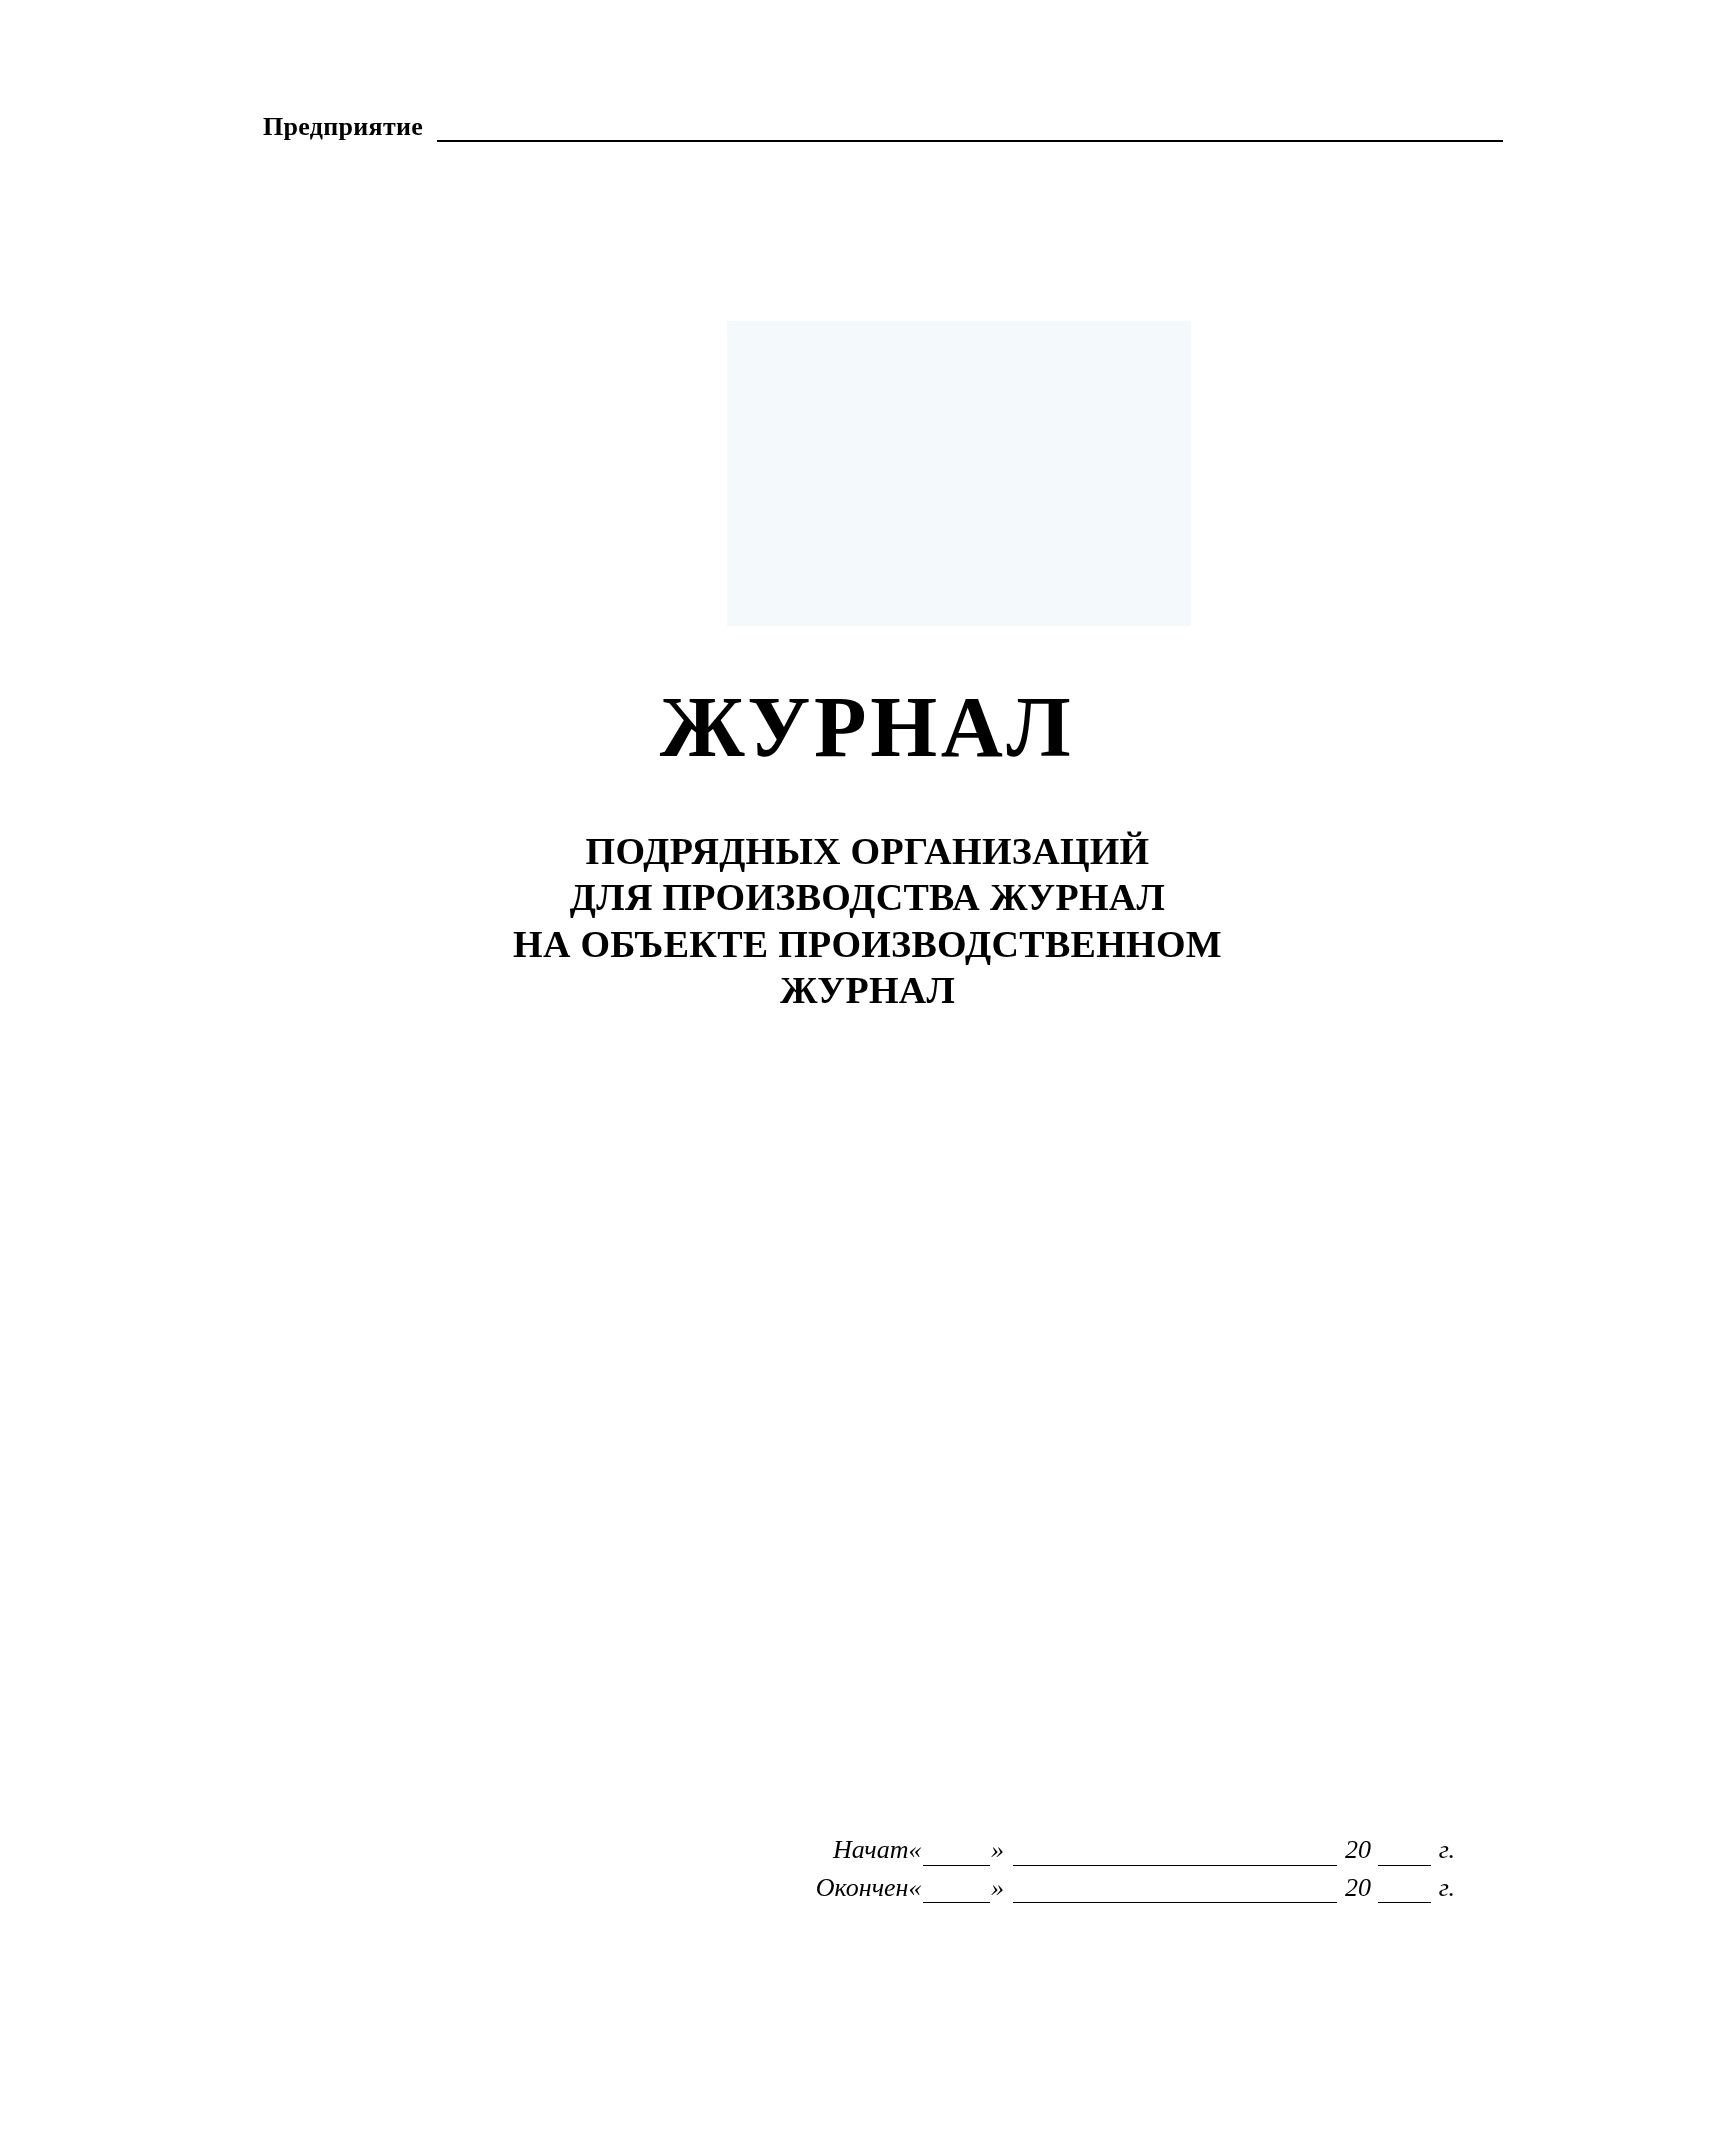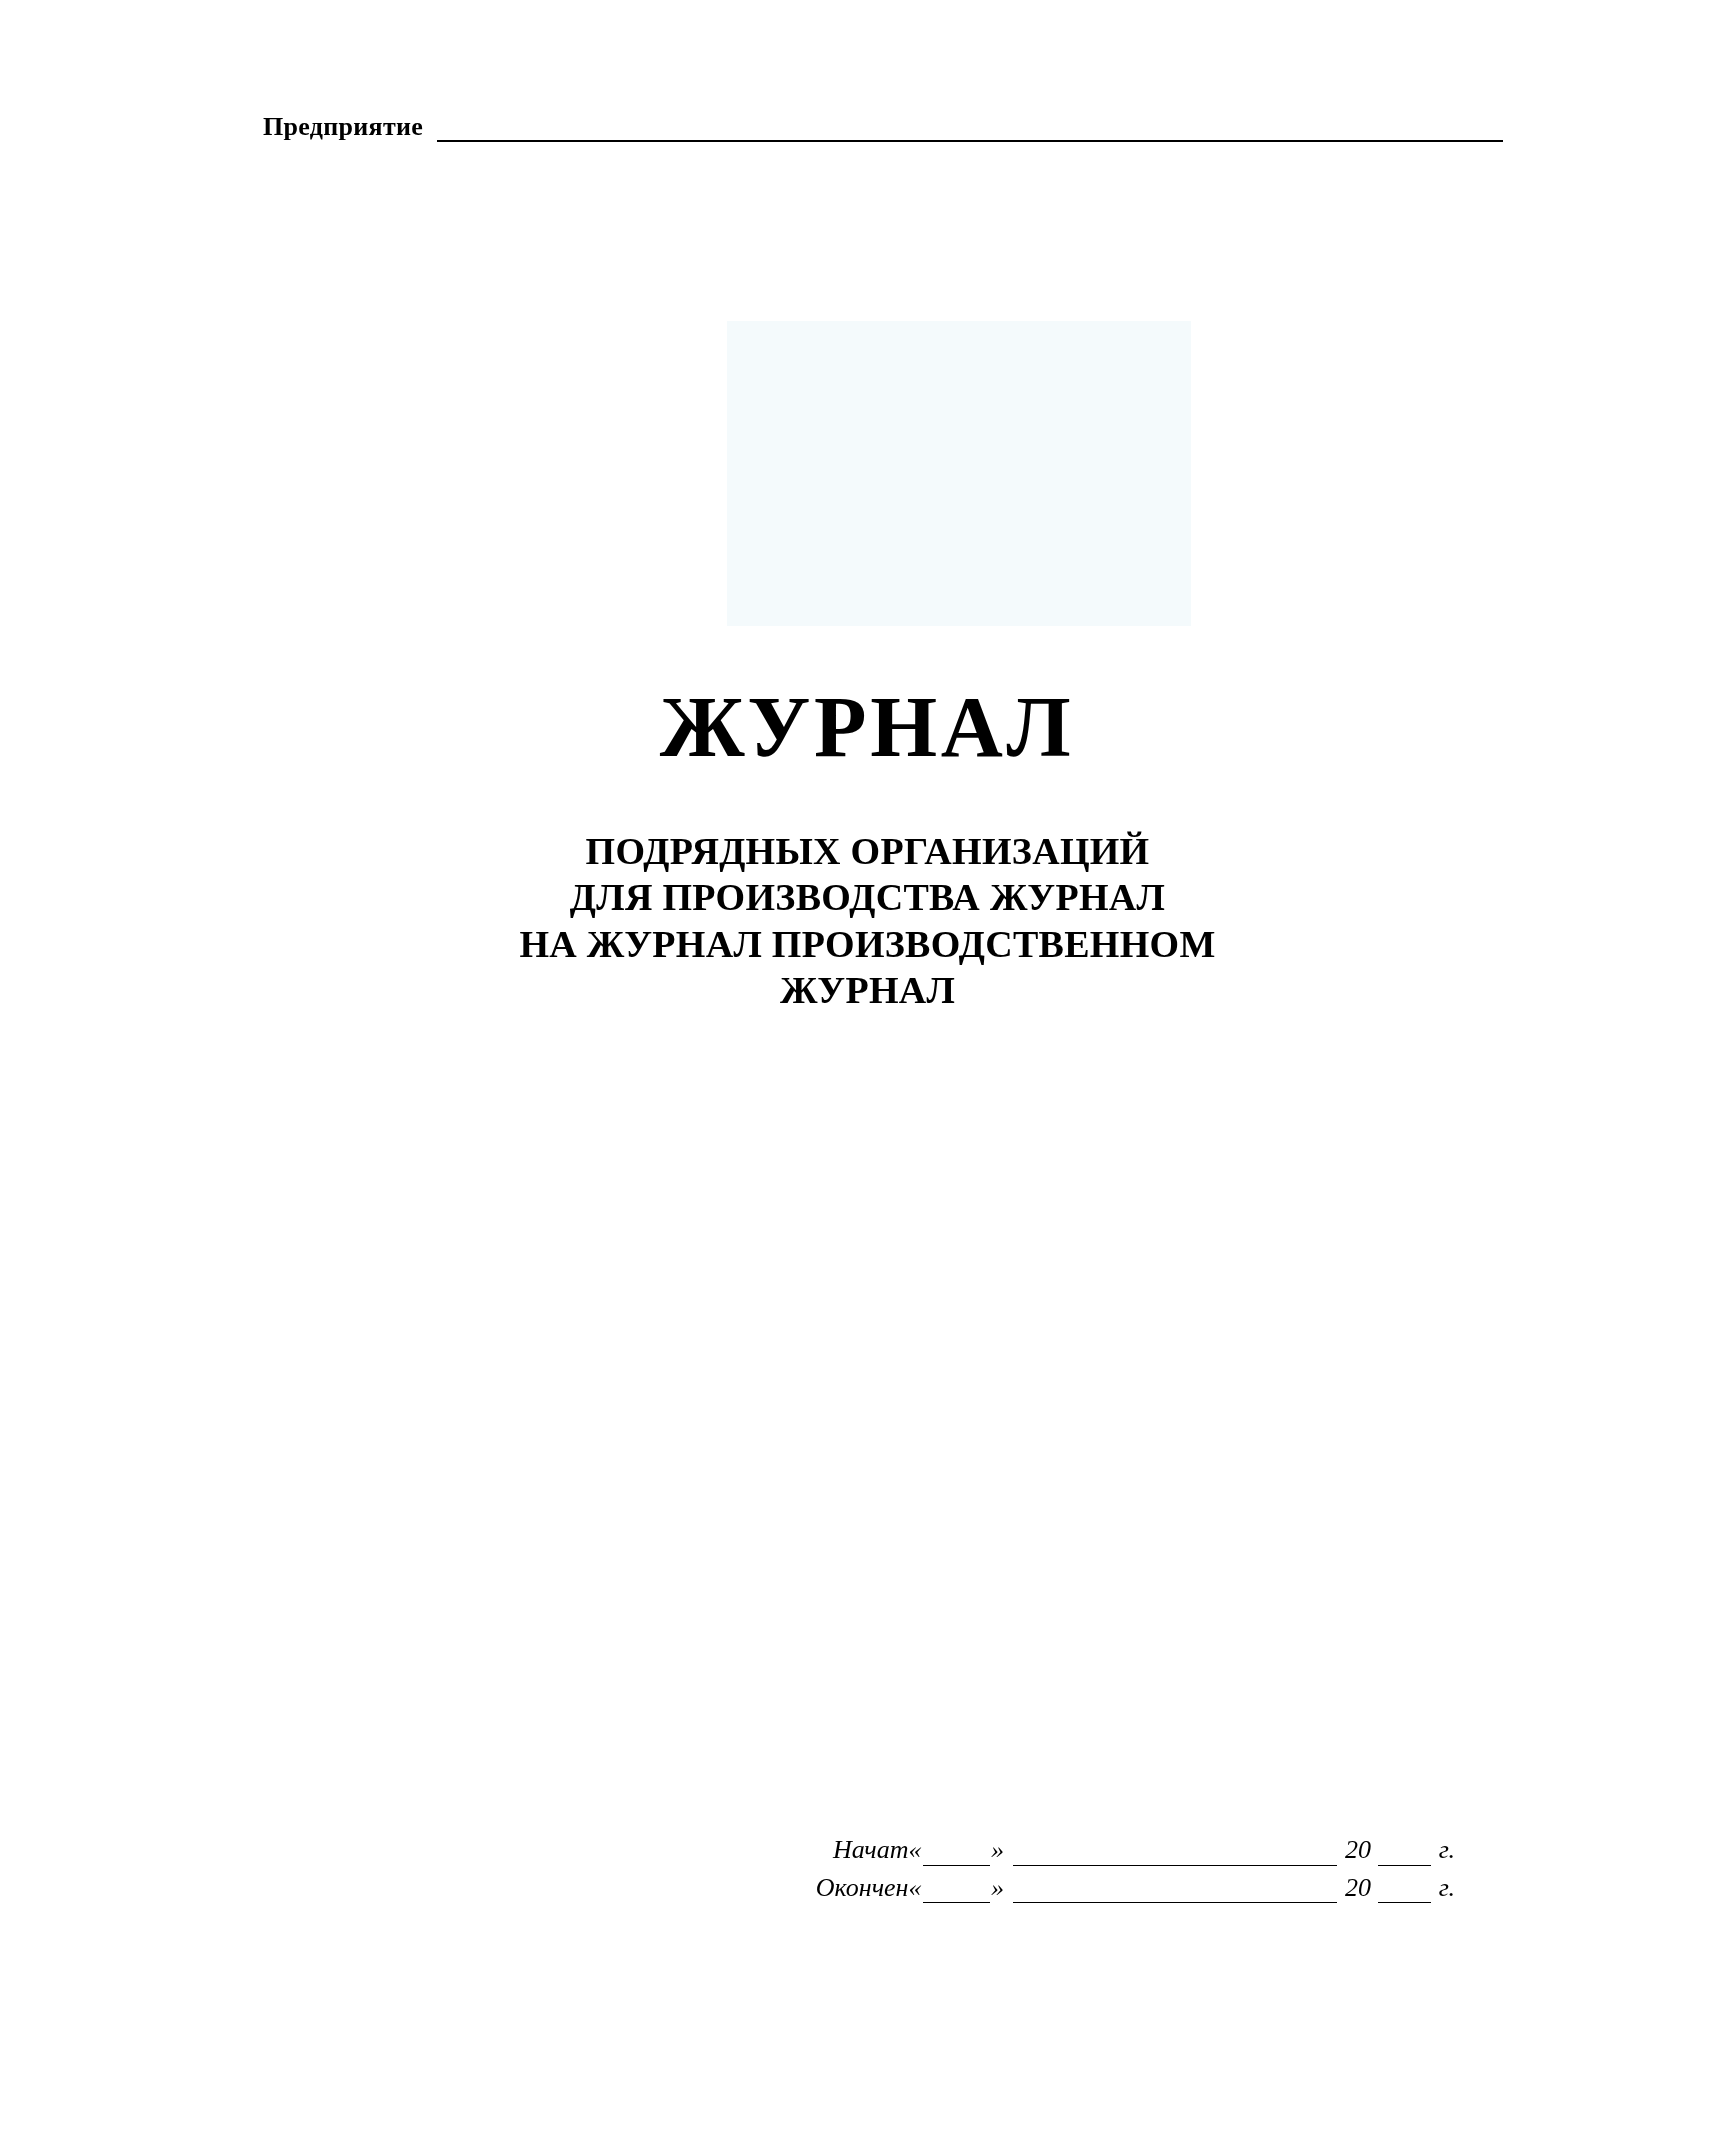--- a/index.html
+++ b/index.html
@@ -137,21 +137,21 @@
     <span class="enterprise-rule"></span>
   </div>
 
   <div class="watermark"></div>
 
   <div class="title-main">ЖУРНАЛ</div>
 
   <div class="title-sub">
     <span class="ln">ПОДРЯДНЫХ ОРГАНИЗАЦИЙ</span>
     <span class="ln">ДЛЯ ПРОИЗВОДСТВА ЖУРНАЛ</span>
-    <span class="ln">НА ЖУРНАЛ ПРОИЗВОДСТВЕННОМ</span>
+    <span class="ln">НА ОБЪЕКТЕ ПРОИЗВОДСТВЕННОМ</span>
     <span class="ln">ЖУРНАЛ</span>
   </div>
 
   <div class="dates">
 
     <div class="date-row">
       <span class="date-label">Начат</span>
       <span class="date-txt">«</span>
       <span class="short-rule"></span>
       <span class="date-txt">»</span>

